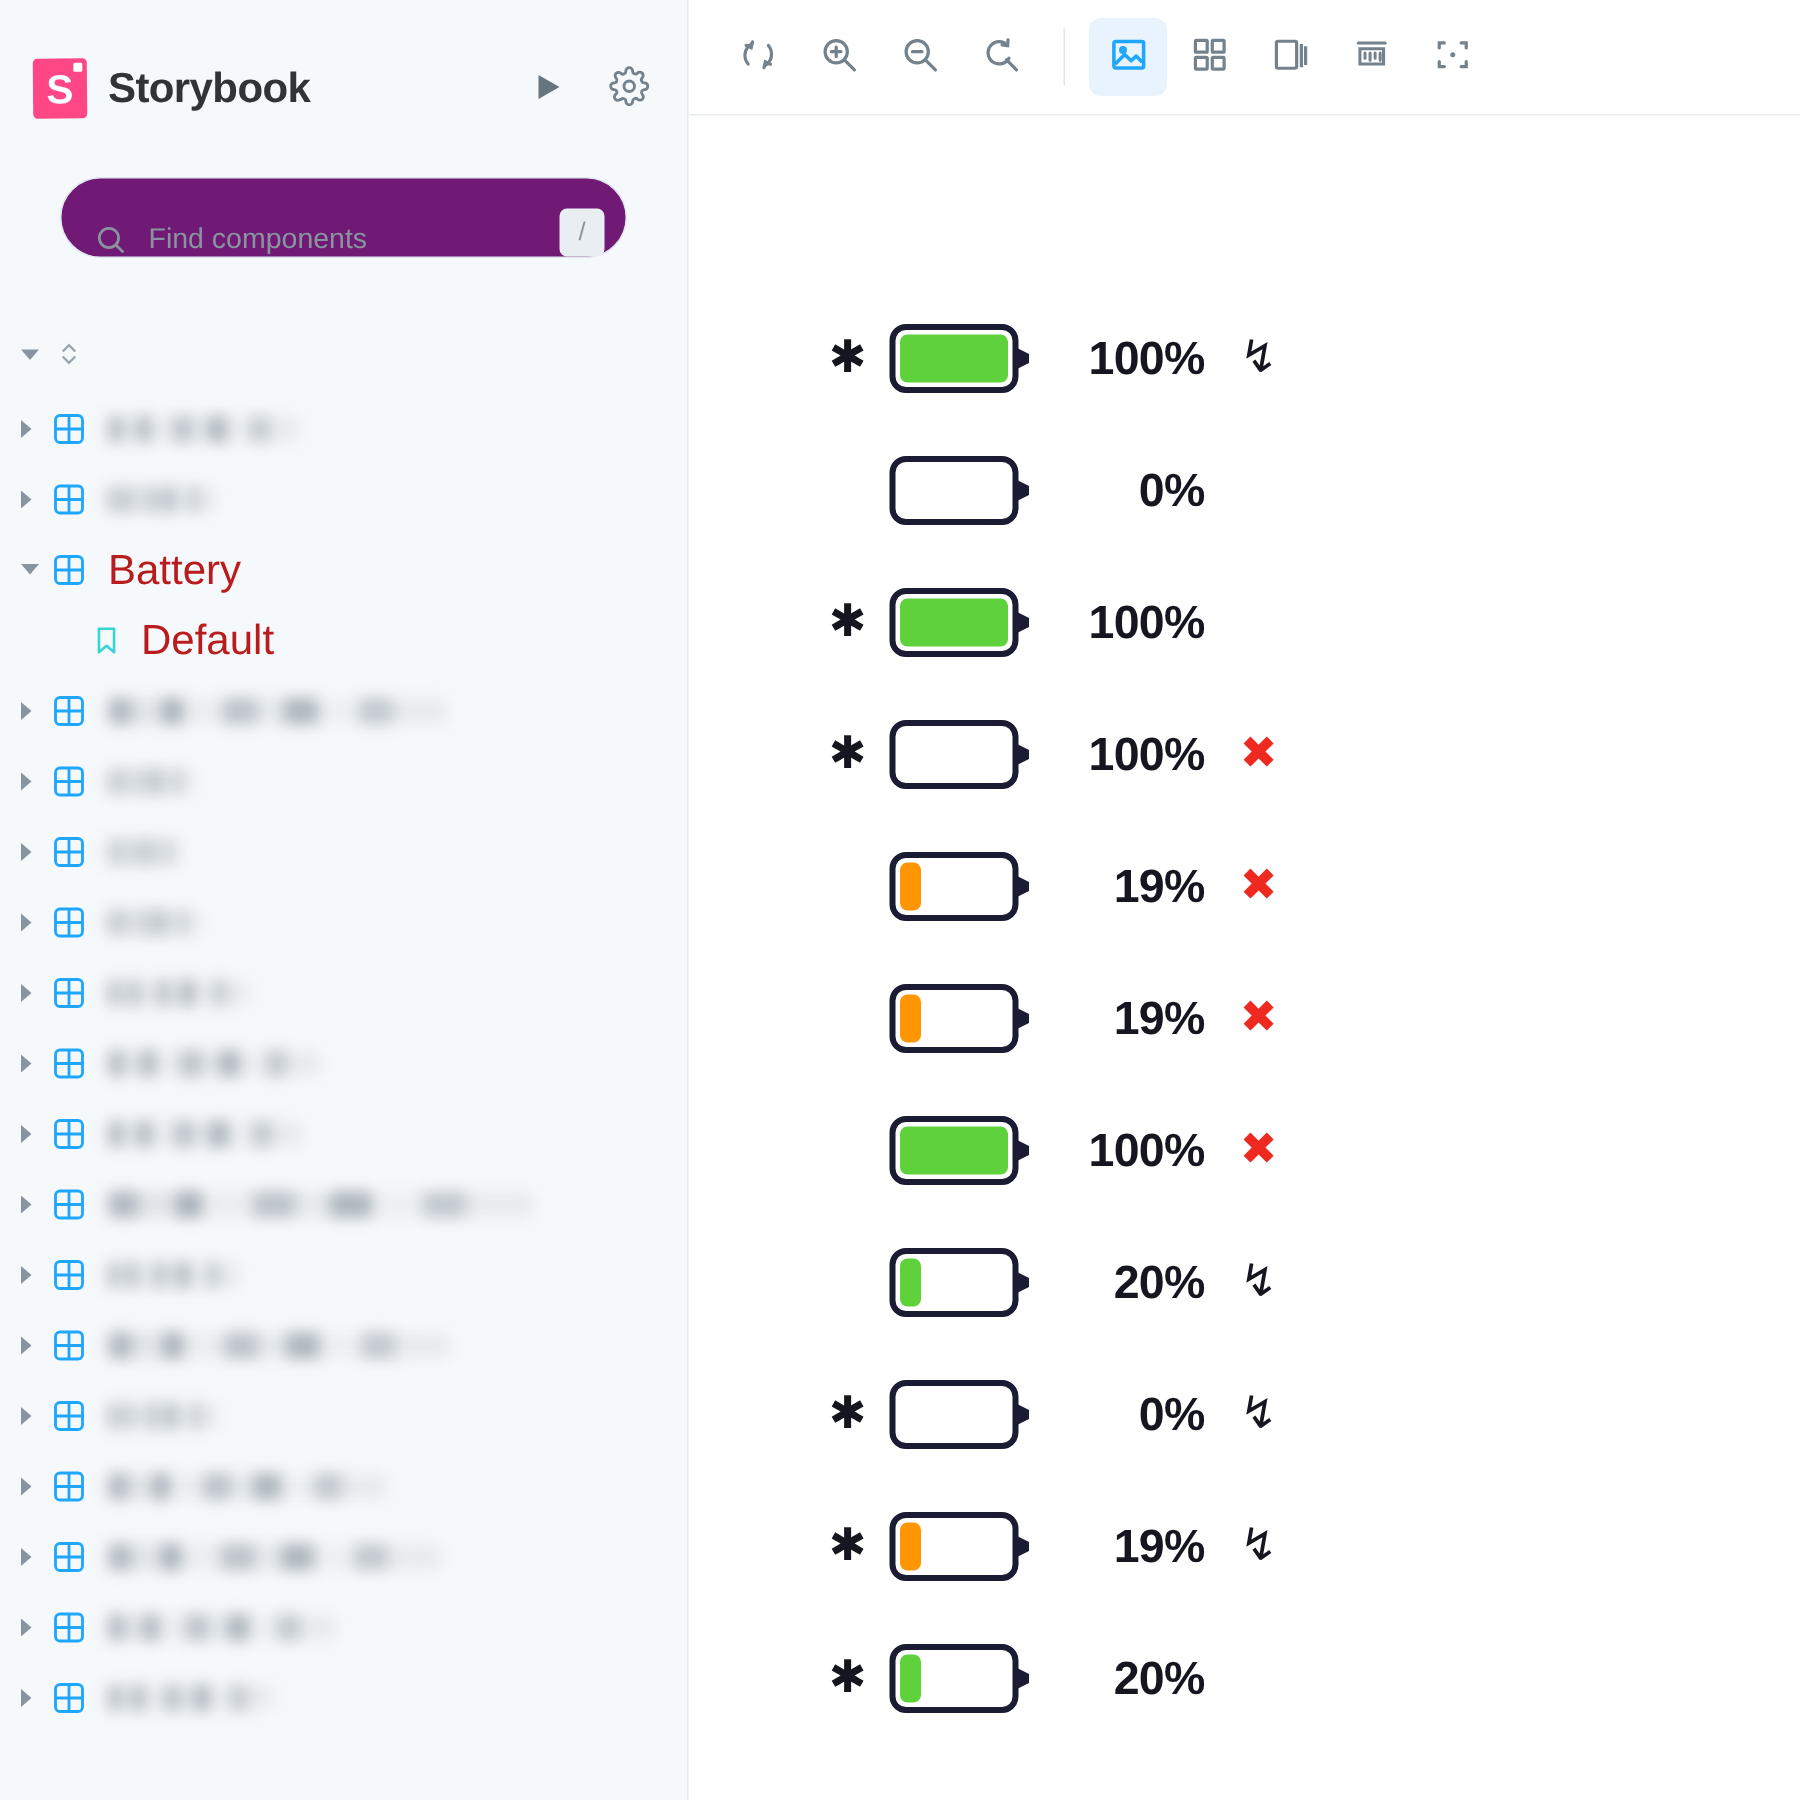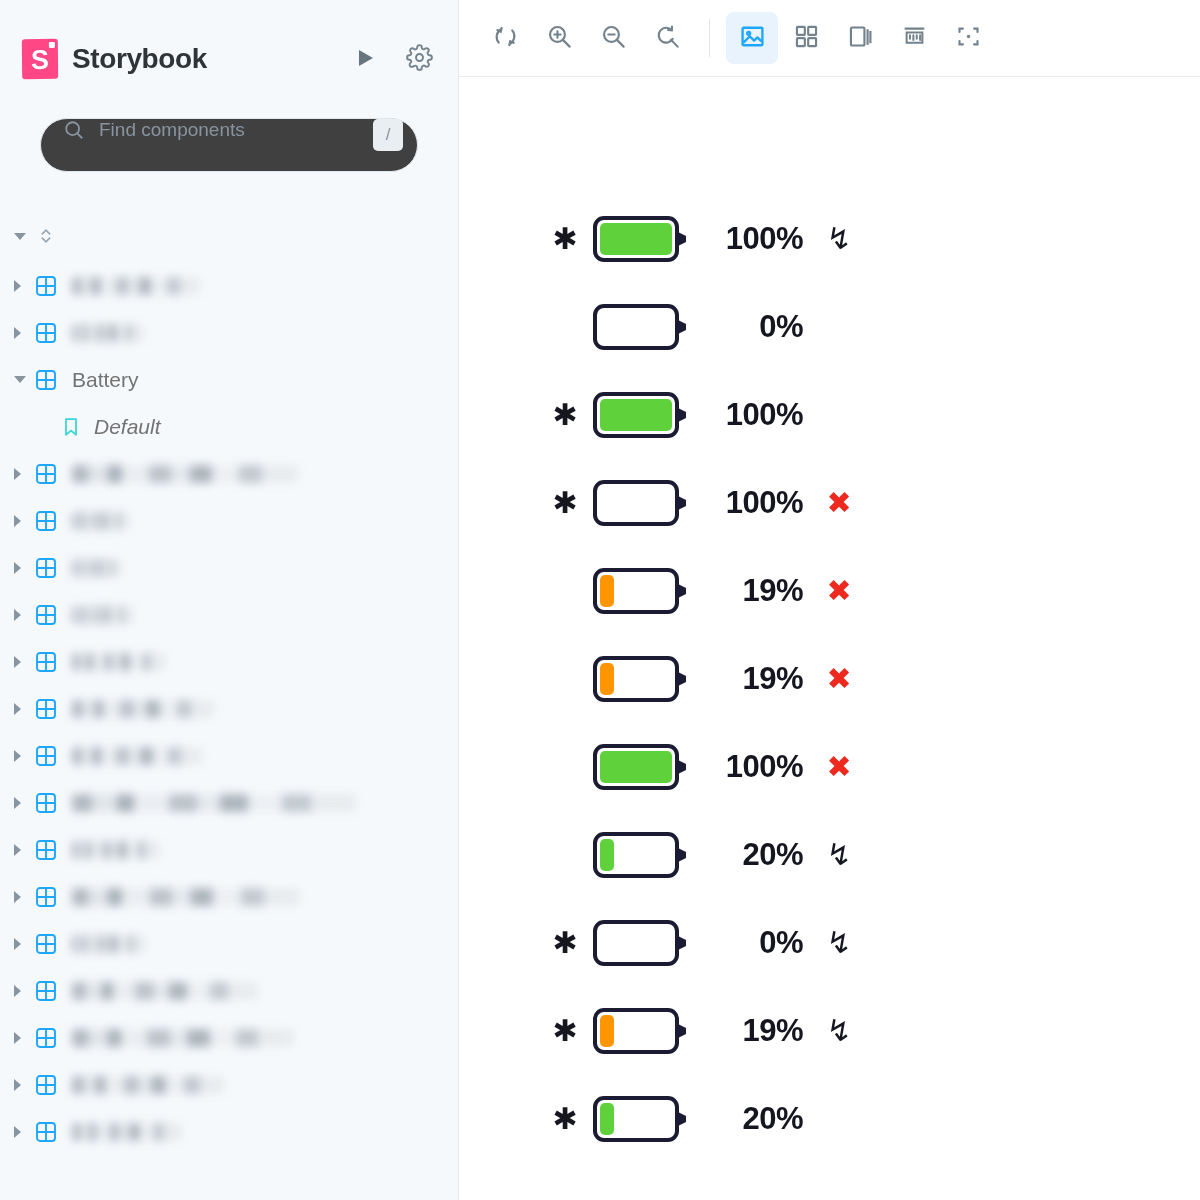--- a/index.html
+++ b/index.html
@@ -54,22 +54,22 @@
     display: flex; align-items: center; justify-content: center;
     color: #73828C; cursor: pointer; background: none; border: none;
   }
   .icon-btn.play { margin-right: 20px; }
 
   .search-wrap { padding: 0 40px; }
   .search-box {
     height: 54px;
     border: 1px solid #E0E7EC;
     border-radius: 27px;
-    background: #404040;
-    display: flex; align-items: flex-start;
+    background: #701a75;
+    display: flex; align-items: flex-end;
     padding: 0 14px 0 22px;
     cursor: text;
   }
   .search-icon { color: #8894A0; display: flex; margin-right: 14px; }
   .search-placeholder {
     flex: 1; color: #8894A0; font-size: 19px;
   }
   .slash-key {
     background: #E9EEF2; color: #8894A0;
     border-radius: 5px; width: 30px; height: 32px;
@@ -101,22 +101,22 @@
     display: flex; align-items: center;
     height: 47px; padding-left: 14px; padding-right: 12px;
     cursor: pointer;
   }
   .tree-row .twisty {
     width: 20px; display: flex; align-items: center; justify-content: flex-start;
     flex: 0 0 20px;
   }
   .comp-icon { color: #1EA7FD; display: flex; margin-right: 14px; flex: 0 0 24px; }
   .story-icon { color: #37D5D3; display: flex; margin-right: 12px; flex: 0 0 22px; }
-  .tree-label { font-size: 21px; color: #737373; white-space: nowrap; }
-  .tree-row.indent { padding-left: 60px; font-style: italic; }
+  .tree-label { font-size: 28px; color: #b91c1c; white-space: nowrap; }
+  .tree-row.indent { padding-left: 60px; }
   .blurred {
     filter: blur(5px);
     opacity: 0.75;
     height: 18px;
     border-radius: 3px;
     background: linear-gradient(90deg,#9aa4ad 0 7%,#d9dee2 7% 16%,#8e99a3 16% 22%,#e6eaed 22% 34%,#a8b1b9 34% 44%,#dfe4e8 44% 52%,#95a0a8 52% 62%,#e9edf0 62% 74%,#b0b9c0 74% 84%,#e3e7ea 84% 100%);
   }
 
   
   .main {

